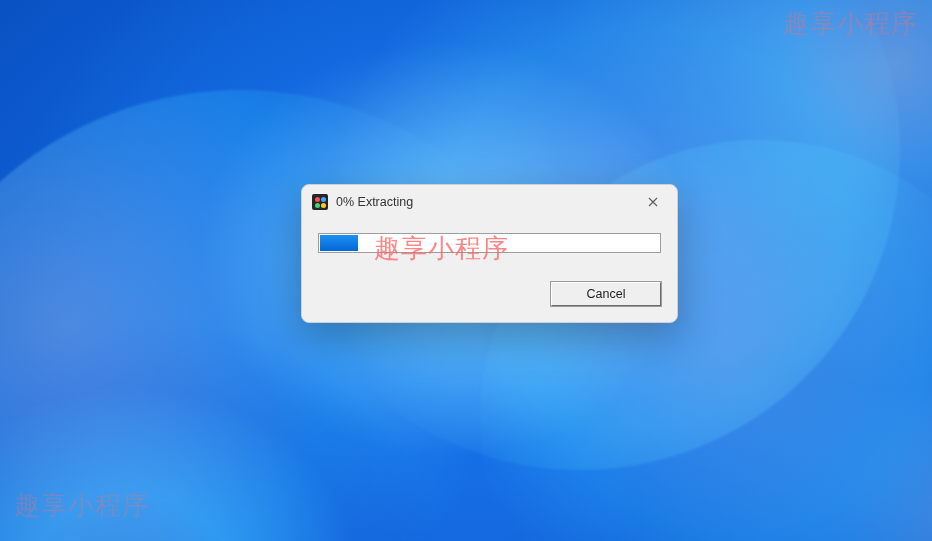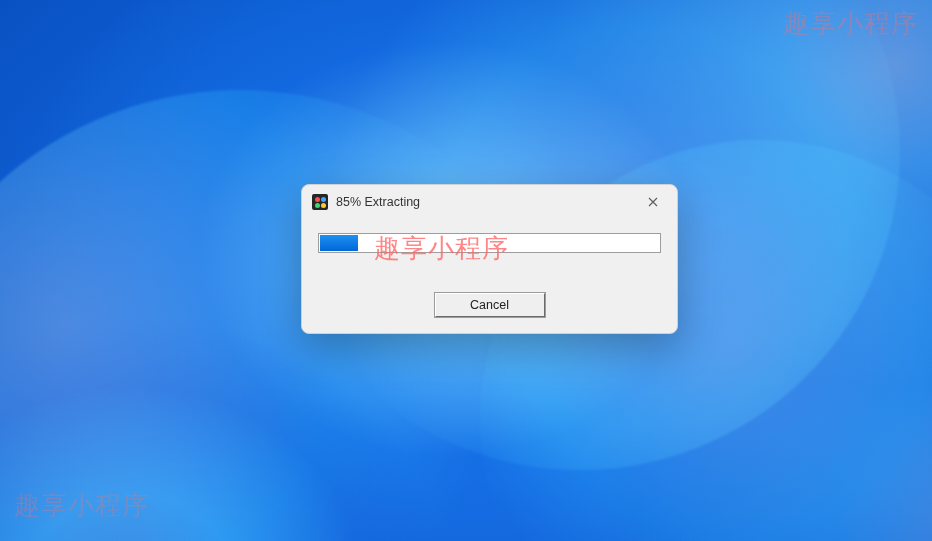--- a/index.html
+++ b/index.html
@@ -145,22 +145,22 @@
   top: -2px;
   font-size: 26px;
   color: rgba(255,100,100,.78);
   pointer-events: none;
   user-select: none;
   letter-spacing: 1px;
 }
 
 .button-row {
   display: flex;
-  justify-content: center;
-  margin-top: 40px;
+  justify-content: flex-end;
+  margin-top: 29px;
 }
 .win-button {
   min-width: 110px;
   height: 24px;
   font-size: 12.5px;
   color: #222;
   background: #efefef;
   border-top: 1px solid #fff;
   border-left: 1px solid #fff;
   border-right: 1px solid #6b6b6b;
@@ -177,21 +177,21 @@
   <div class="petal p2"></div>
   <div class="petal p3"></div>
 </div>
 
 <div class="watermark wm-top">趣享小程序</div>
 <div class="watermark wm-bottom">趣享小程序</div>
 
 <div class="dialog">
   <div class="titlebar">
     <span class="app-icon"></span>
-    <span class="title-text">85% Extracting</span>
+    <span class="title-text">0% Extracting</span>
     <span class="close-btn">
       <svg viewBox="0 0 10 10">
         <path d="M1 1 L9 9 M9 1 L1 9" stroke="currentColor" stroke-width="1.1" fill="none"></path>
       </svg>
     </span>
   </div>
 
   <div class="dialog-body">
     <div style="position:relative;">
       <div class="progress-outer">

